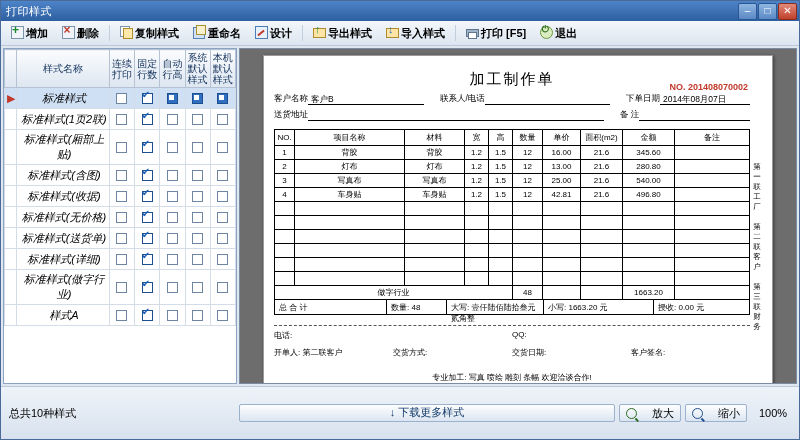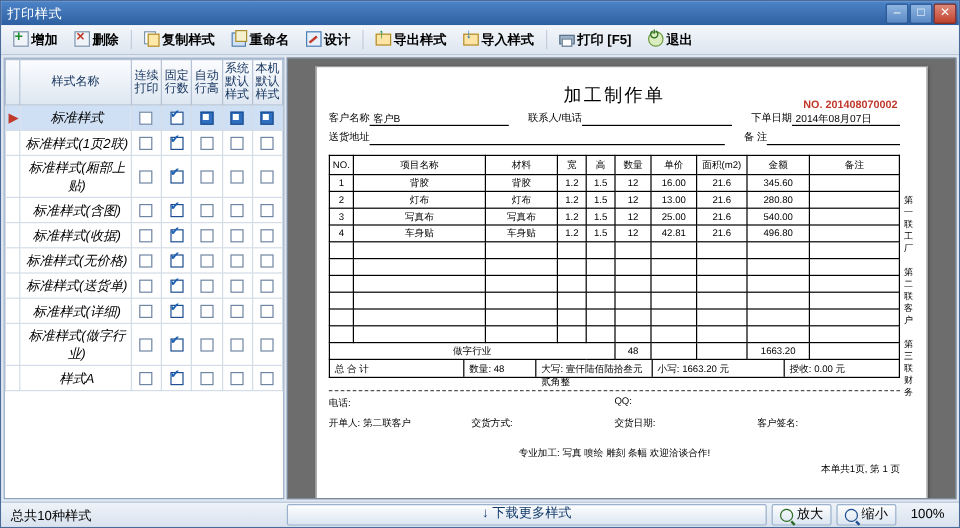--- a/index.html
+++ b/index.html
@@ -257,21 +257,21 @@
   .slogan { text-align: center; font-size: 8px; margin-top: 14px; }
   .pageno { text-align: right; font-size: 8px; margin-top: 2px; }
   
   .statusbar {
     height: 20px;
     background: linear-gradient(#eef3f9, #d8e2ee);
     border-top: 1px solid #b9c7da;
     display: flex;
     align-items: center;
     font-size: 11px;
-    padding: 0 4px;
+    padding: 16px 4px;
     gap: 4px;
   }
   .status-left { width: 226px; padding-left: 4px; }
   .dl-btn {
     flex: 1;
     text-align: center;
     background: linear-gradient(#fdfefe, #dbe5f1);
     border: 1px solid #9bb1cc;
     border-radius: 2px;
     height: 16px;
@@ -280,21 +280,21 @@
     color: #123a6b;
   }
   .zbtn {
     background: linear-gradient(#fdfefe, #dbe5f1);
     border: 1px solid #9bb1cc;
     border-radius: 2px;
     height: 16px;
     line-height: 14px;
     padding: 0 6px;
     font-size: 11px;
-    display: flex; align-items: center; gap: 3px;
+    display: flex; align-items: center; gap: 15px;
   }
   .zoomlbl { width: 44px; text-align: center; font-size: 11px; }
   .mag {
     width: 9px; height: 9px; border: 1.5px solid #2c6b1f; border-radius: 50%;
     position: relative; display: inline-block;
   }
   .mag::after {
     content: ""; position: absolute; right: -3px; bottom: -3px;
     width: 4px; height: 1.5px; background: #2c6b1f; transform: rotate(45deg);
   }

